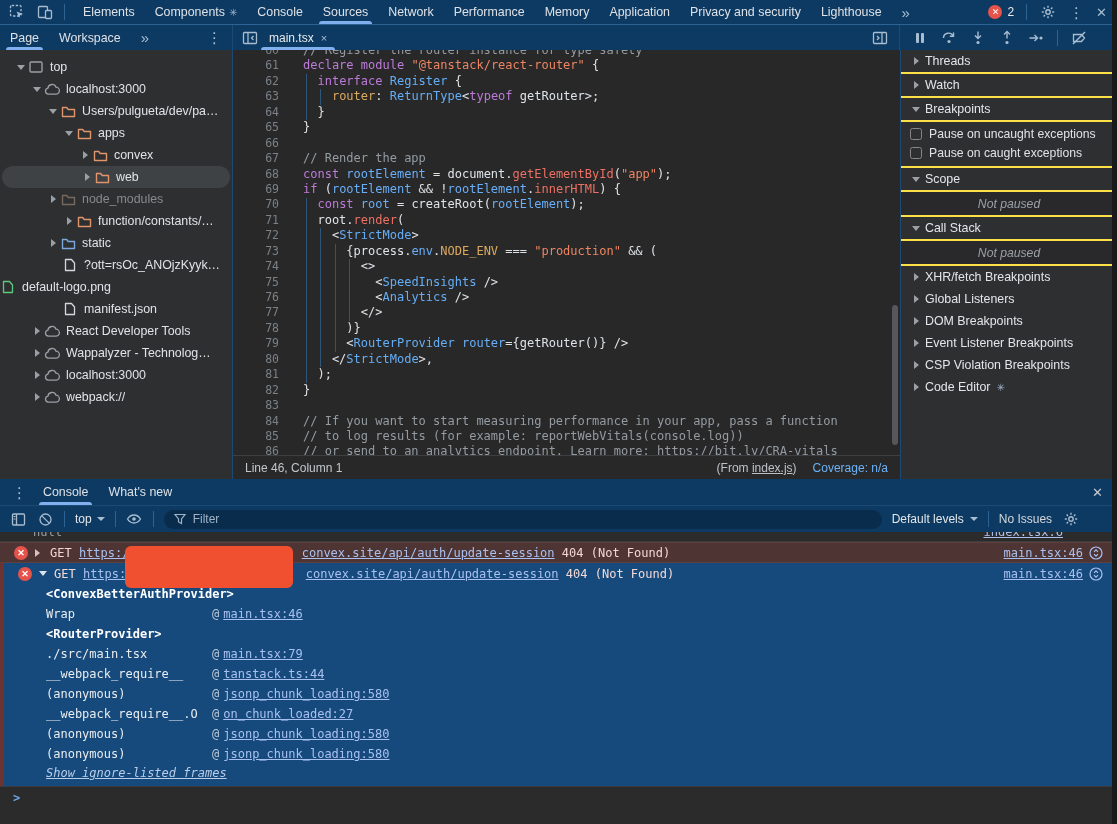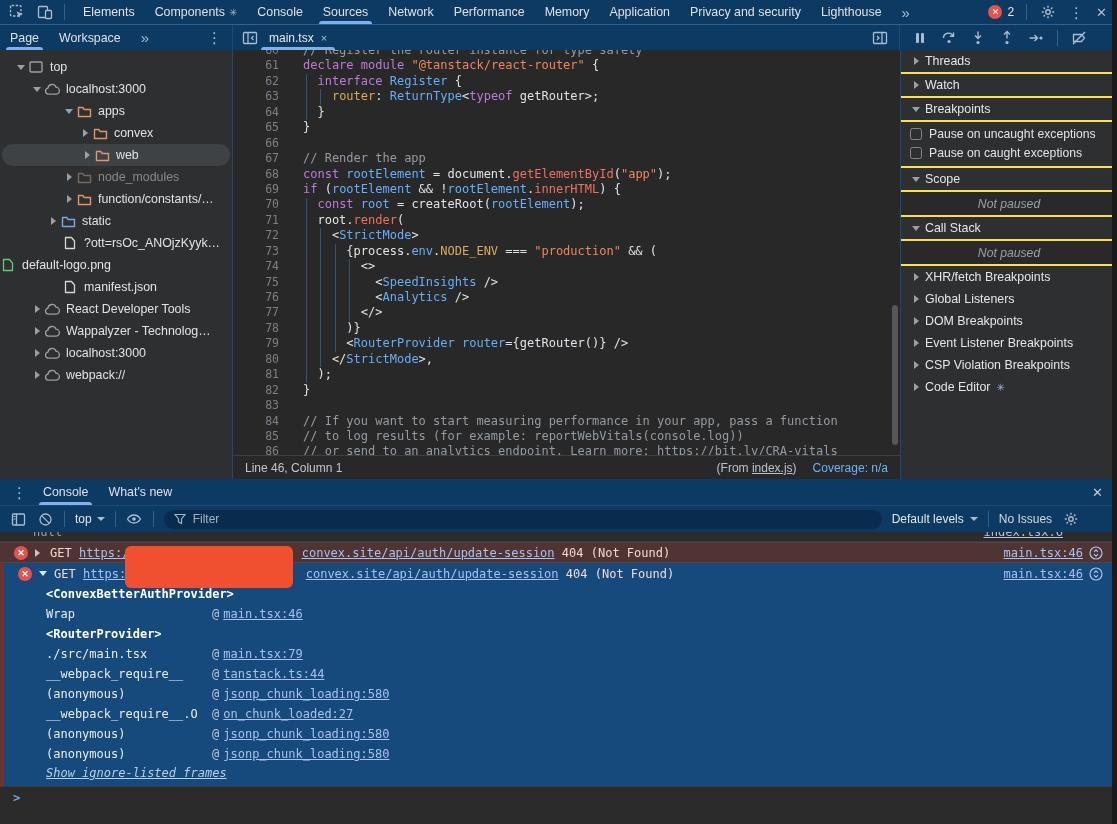--- a/index.html
+++ b/index.html
@@ -298,54 +298,65 @@
         <span class="tw">
           <span class="arr-o"></span>
         </span>
         <span class="tico c-cloud">
           <svg width="16" height="13" viewBox="0 0 16 13">
             <path d="M4.3 11.2a3.1 3.1 0 01-.4-6.1 4.2 4.2 0 018.1-.9 3 3 0 01-.3 7z" fill="none" stroke="currentColor" stroke-width="1.3"></path>
           </svg>
         </span>
         <span class="tlabel">localhost:3000</span>
       </div>
-      <div class="trow" style="padding-left: 62px;">
+      <div class="trow" style="padding-left: 46px;">
         <span class="tw">
           <span class="arr-o"></span>
         </span>
         <span class="tico c-folder">
           <svg width="15" height="13" viewBox="0 0 15 13">
             <path d="M1.5 2.5h4.2l1.5 2h6.3v7H1.5z" fill="none" stroke="currentColor" stroke-width="1.4" stroke-linejoin="round"></path>
           </svg>
         </span>
-        <span class="tlabel">apps</span>
-      </div>
-      <div class="trow" style="padding-left: 78px;">
-        <span class="tw">
-          <span class="arr-c"></span>
+        <span class="tlabel">Users/pulgueta/dev/pa…</span>
+      </div>
+      <div class="trow" style="padding-left: 62px;">
+        <span class="tw">
+          <span class="arr-o"></span>
         </span>
         <span class="tico c-folder">
           <svg width="15" height="13" viewBox="0 0 15 13">
             <path d="M1.5 2.5h4.2l1.5 2h6.3v7H1.5z" fill="none" stroke="currentColor" stroke-width="1.4" stroke-linejoin="round"></path>
           </svg>
         </span>
-        <span class="tlabel">convex</span>
-      </div>
-      <div class="trow sel" style="padding-left: 78px;">
+        <span class="tlabel">apps</span>
+      </div>
+      <div class="trow" style="padding-left: 78px;">
         <span class="tw">
           <span class="arr-c"></span>
         </span>
         <span class="tico c-folder">
           <svg width="15" height="13" viewBox="0 0 15 13">
             <path d="M1.5 2.5h4.2l1.5 2h6.3v7H1.5z" fill="none" stroke="currentColor" stroke-width="1.4" stroke-linejoin="round"></path>
           </svg>
         </span>
+        <span class="tlabel">convex</span>
+      </div>
+      <div class="trow sel" style="padding-left: 78px;">
+        <span class="tw">
+          <span class="arr-c"></span>
+        </span>
+        <span class="tico c-folder">
+          <svg width="15" height="13" viewBox="0 0 15 13">
+            <path d="M1.5 2.5h4.2l1.5 2h6.3v7H1.5z" fill="none" stroke="currentColor" stroke-width="1.4" stroke-linejoin="round"></path>
+          </svg>
+        </span>
         <span class="tlabel">web</span>
       </div>
-      <div class="trow dim" style="padding-left: 62px;">
+      <div class="trow dim" style="padding-left: 46px;">
         <span class="tw">
           <span class="arr-c"></span>
         </span>
         <span class="tico c-folder-dim">
           <svg width="15" height="13" viewBox="0 0 15 13">
             <path d="M1.5 2.5h4.2l1.5 2h6.3v7H1.5z" fill="none" stroke="currentColor" stroke-width="1.4" stroke-linejoin="round"></path>
           </svg>
         </span>
         <span class="tlabel">node_modules</span>
       </div>

